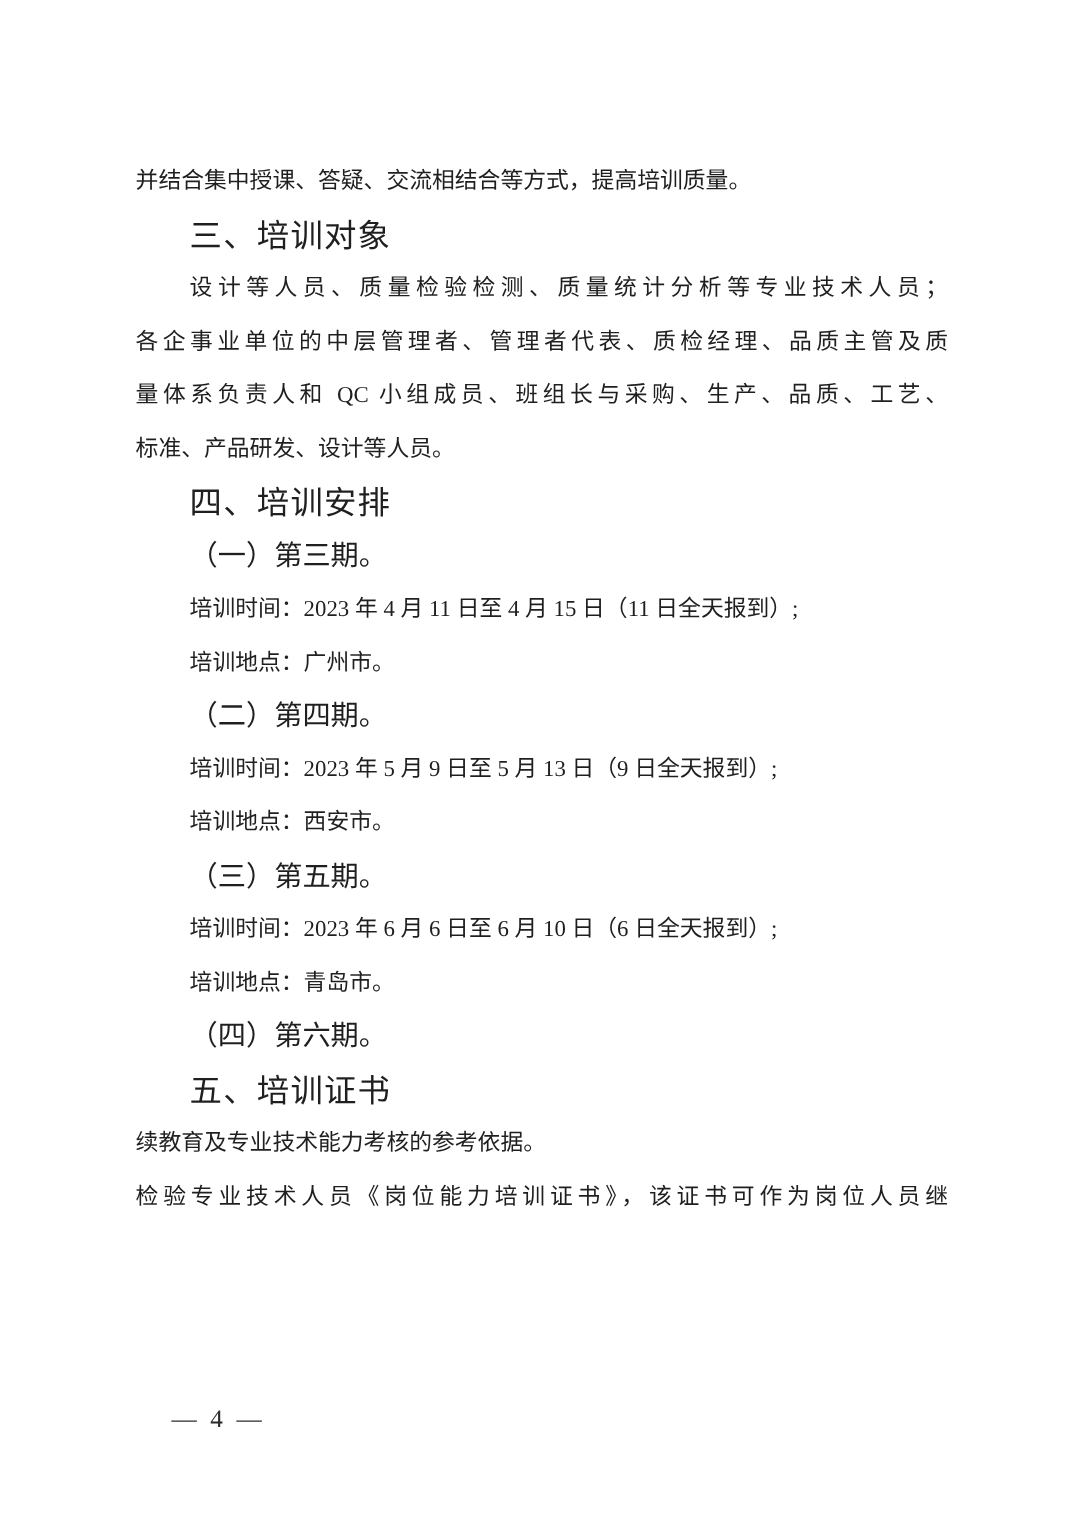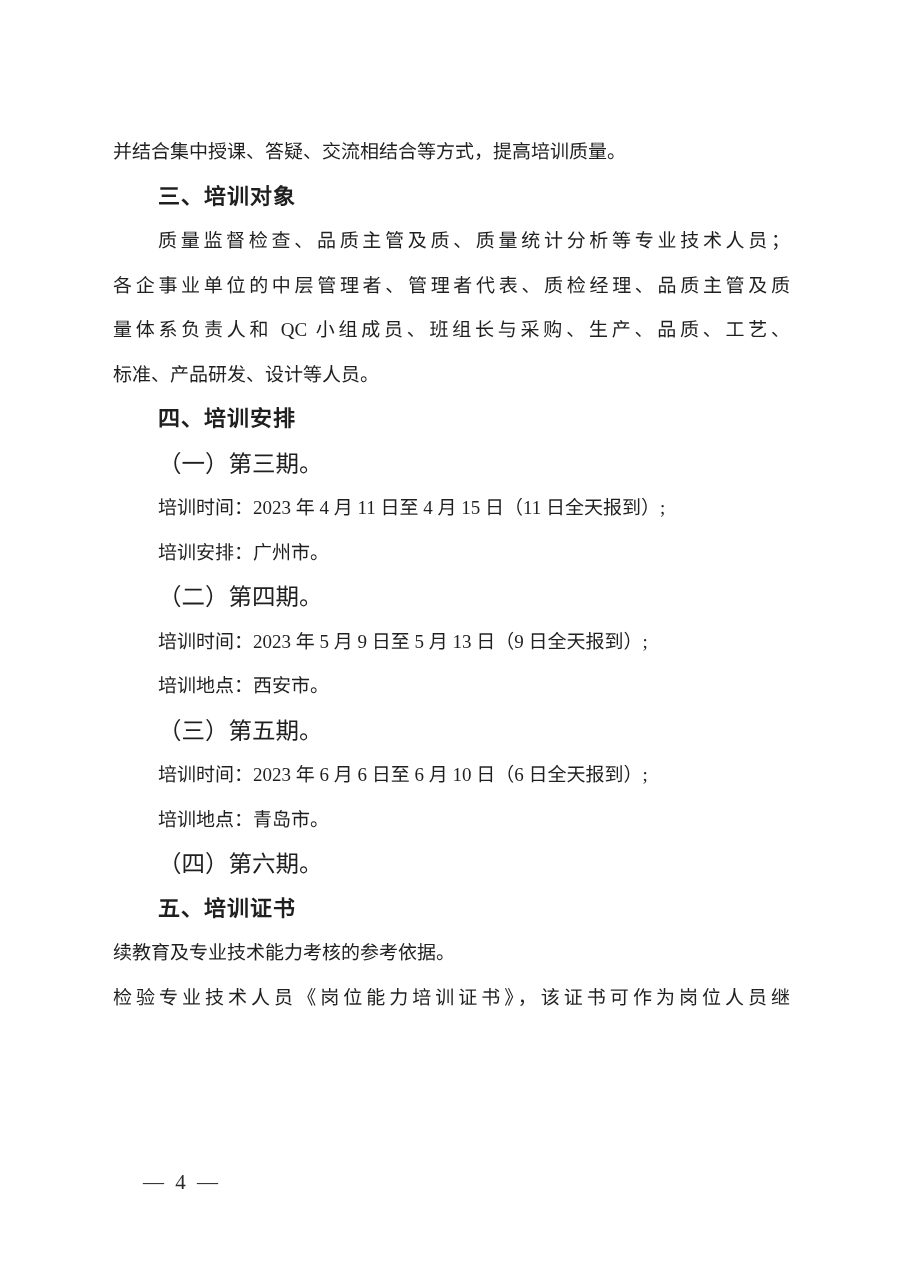--- a/index.html
+++ b/index.html
@@ -35,22 +35,22 @@
   .line.full {
     white-space: normal;
     text-align: justify;
     text-align-last: justify;
   }
   .indent {
     padding-left: 45px;
   }
   .heading {
     font-family: "Liberation Sans", "DejaVu Sans", sans-serif;
-    font-size: 22px;
-    font-weight: 700;
+    font-size: 27px;
+    font-weight: 400;
     letter-spacing: 1px;
   }
   .subheading {
     font-family: "Liberation Serif", "DejaVu Serif", serif;
     font-size: 23.5px;
     font-weight: 400;
   }
   .page-number {
     position: absolute;
     top: 1168px;
@@ -67,30 +67,30 @@
 </head>
 <body>
 
 <div class="page">
   <div class="text-block">
 
     <div class="line">并结合集中授课、答疑、交流相结合等方式，提高培训质量。</div>
 
     <div class="line heading indent">三、培训对象</div>
 
-    <div class="line indent full">质量监督检查、品质主管及质、质量统计分析等专业技术人员；</div>
+    <div class="line indent full">设计等人员、质量检验检测、质量统计分析等专业技术人员；</div>
     <div class="line full">各企事业单位的中层管理者、管理者代表、质检经理、品质主管及质</div>
     <div class="line full">量体系负责人和 QC 小组成员、班组长与采购、生产、品质、工艺、</div>
     <div class="line">标准、产品研发、设计等人员。</div>
 
     <div class="line heading indent">四、培训安排</div>
 
     <div class="line subheading indent">（一）第三期。</div>
     <div class="line indent">培训时间：2023 年 4 月 11 日至 4 月 15 日（11 日全天报到）;</div>
-    <div class="line indent">培训安排：广州市。</div>
+    <div class="line indent">培训地点：广州市。</div>
 
     <div class="line subheading indent">（二）第四期。</div>
     <div class="line indent">培训时间：2023 年 5 月 9 日至 5 月 13 日（9 日全天报到）;</div>
     <div class="line indent">培训地点：西安市。</div>
 
     <div class="line subheading indent">（三）第五期。</div>
     <div class="line indent">培训时间：2023 年 6 月 6 日至 6 月 10 日（6 日全天报到）;</div>
     <div class="line indent">培训地点：青岛市。</div>
 
     <div class="line subheading indent">（四）第六期。</div>

